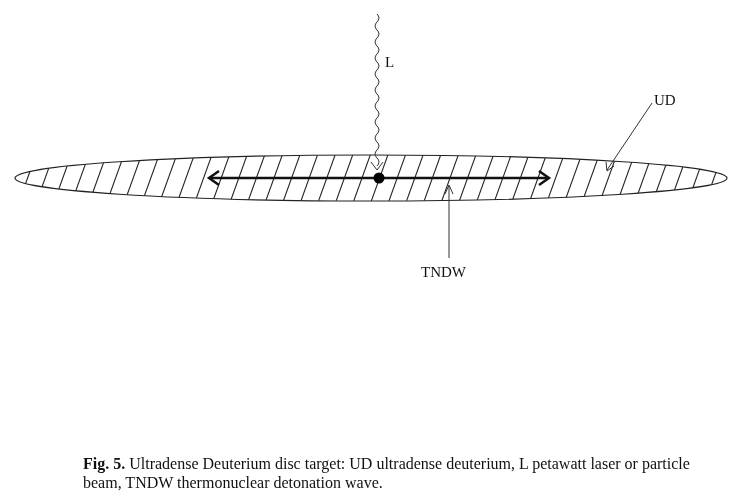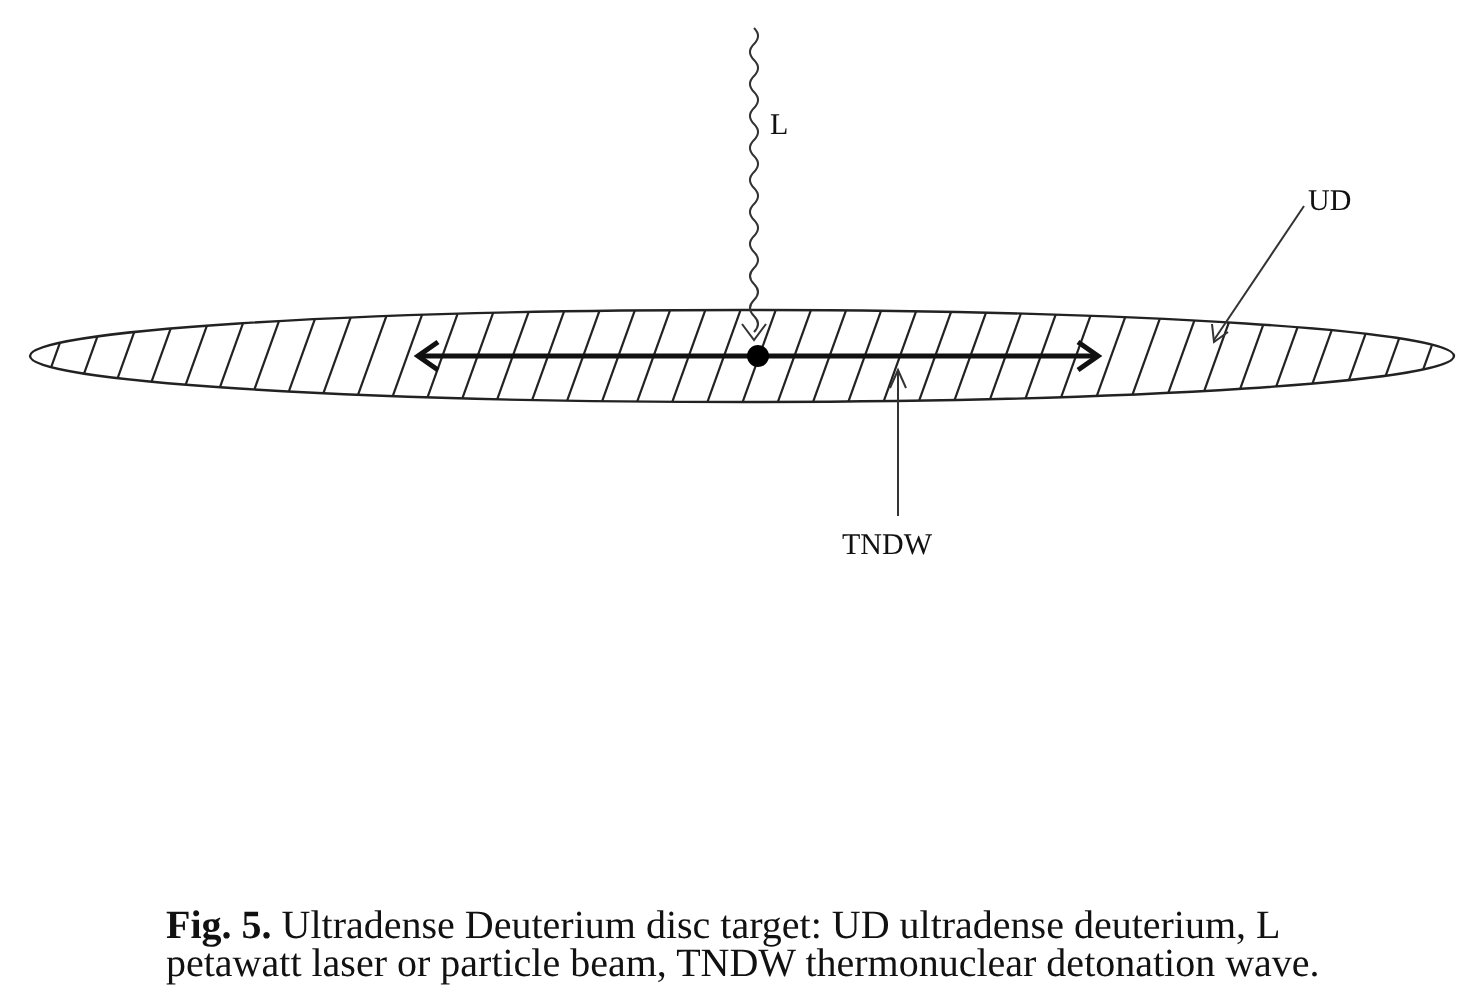--- a/index.html
+++ b/index.html
@@ -2,21 +2,21 @@
 <html><head>
   <meta charset="utf-8">
   <style>
     html, body { margin: 0; padding: 0; background: #ffffff; }
     body { width: 742px; height: 504px; position: relative; overflow: hidden; }
     #figure { position: absolute; left: 0; top: 0; width: 742px; height: 504px; }
     .lbl { font-family: "Liberation Serif", "DejaVu Serif", serif; fill: #111; font-size: 15px; }
     #caption {
       position: absolute; left: 83px; top: 454px; width: 620px;
       font-family: "Liberation Serif", "DejaVu Serif", serif;
-      font-size: 20px; line-height: 19px; color: #111;
+      font-size: 16px; line-height: 19px; color: #111;
     }
     #caption b { font-weight: bold; }
   </style>
 </head>
 <body>
 
 <svg id="figure" viewBox="0 0 742 504" xmlns="http://www.w3.org/2000/svg">
   <defs>
     <clipPath id="discClip">
       <ellipse cx="371" cy="178" rx="356" ry="23"></ellipse>

